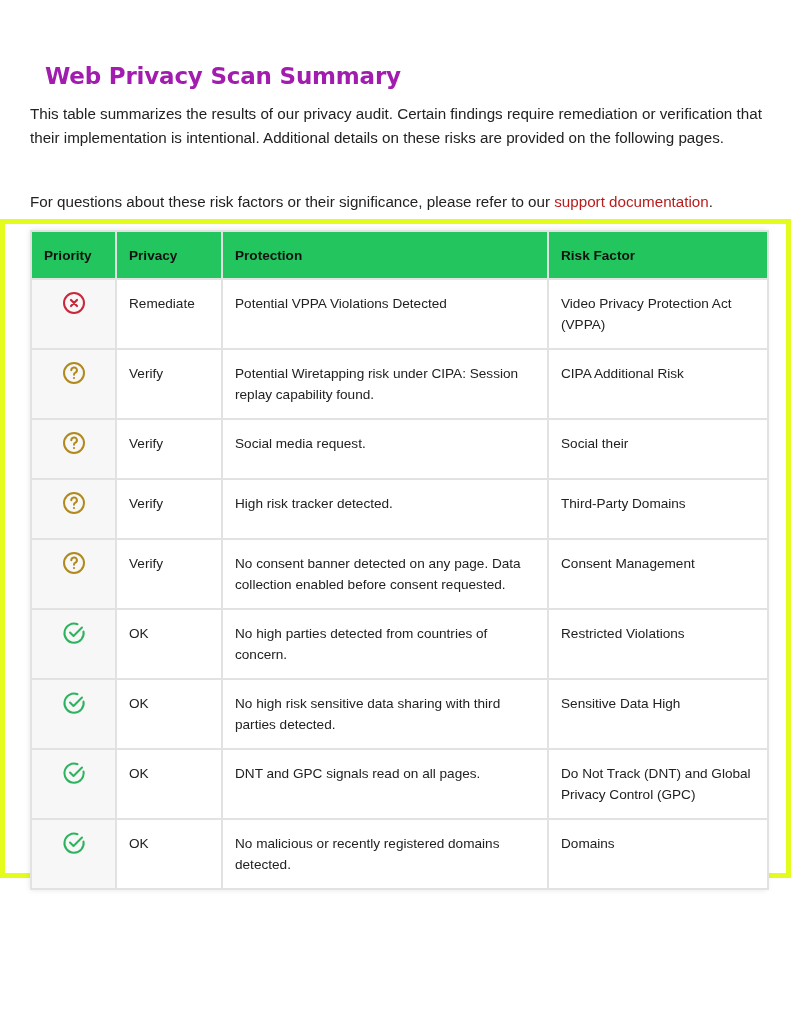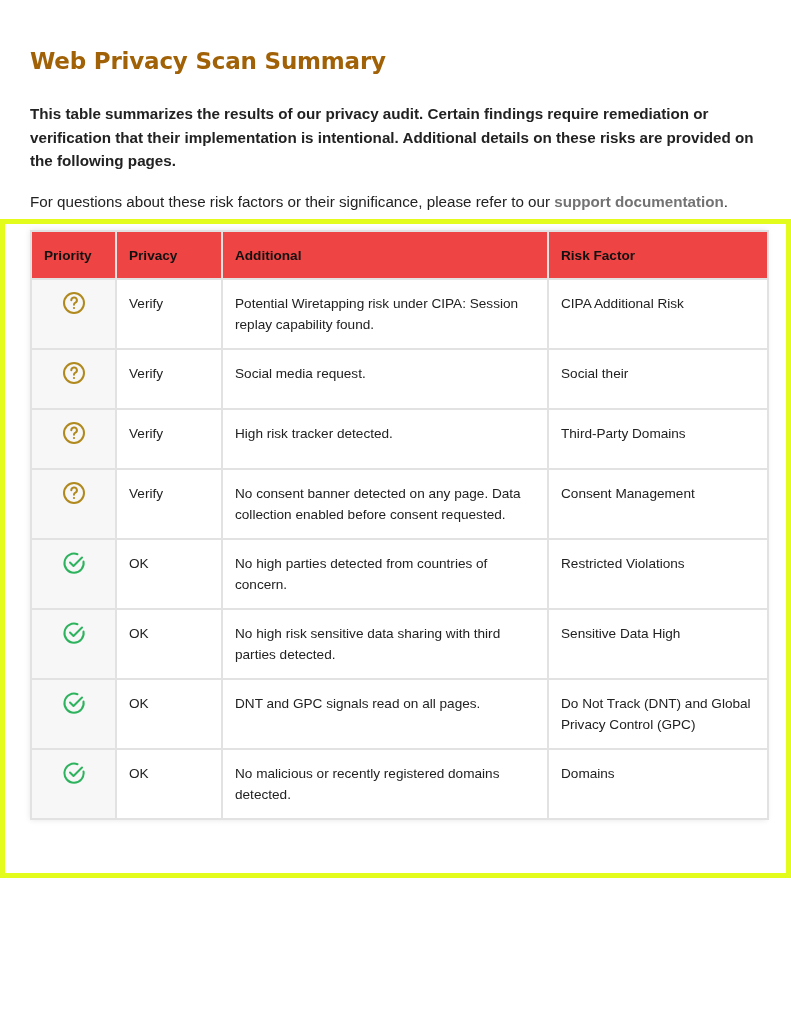--- a/index.html
+++ b/index.html
@@ -12,52 +12,51 @@
       height: 1024px;
       position: relative;
       overflow: hidden;
       font-family: "Liberation Sans", sans-serif;
       color: #222222;
     }
     .title {
       position: absolute;
       left: 30px;
       top: 48px;
-      margin: 0;
+      margin: 15px;
       font-family: "DejaVu Sans", sans-serif;
       font-weight: bold;
       font-size: 23px;
-      color: #a16207;
+      color: #a21caf;
       letter-spacing: -0.2px;
     }
     .intro {
       position: absolute;
       left: 30px;
       top: 102px;
       width: 740px;
       margin: 0;
       font-size: 15.2px;
       line-height: 23.5px;
       color: #222222;
-      font-weight: bold;
     }
     .questions {
       position: absolute;
       left: 30px;
       top: 190px;
       width: 745px;
       margin: 0;
       font-size: 15.2px;
       line-height: 23.5px;
       color: #222222;
       white-space: nowrap;
     }
     .questions a {
-      color: #737373;
-      font-weight: bold;
+      color: #b91c1c;
+      font-weight: normal;
       text-decoration: none;
     }
     .highlight-frame {
       position: absolute;
       left: 0px;
       top: 219px;
       width: 781px;
       height: 649px;
       border: 5px solid #e3fc1c;
       background: #ffffff;
@@ -77,21 +76,21 @@
       color: #222222;
     }
     th, td {
       border: 2px solid #e2e2e2;
       text-align: left;
       vertical-align: top;
       padding: 0 12px;
       line-height: 21px;
     }
     th {
-      background: #ef4444;
+      background: #22c55e;
       font-weight: bold;
       height: 46px;
       vertical-align: middle;
       color: #111111;
     }
     td {
       background: #ffffff;
       padding-top: 13px;
       padding-bottom: 12px;
     }
@@ -132,26 +131,39 @@
     <colgroup>
       <col class="c1">
         <col class="c2">
         <col class="c3">
         <col class="c4">
     </colgroup>
     <thead>
       <tr>
         <th>Priority</th>
         <th>Privacy</th>
-        <th>Additional</th>
+        <th>Protection</th>
         <th>Risk Factor</th>
       </tr>
     </thead>
     <tbody>
 
+      <tr class="h2">
+        <td class="priority">
+          <span class="icon">
+            <svg viewBox="0 0 24 24">
+                <circle cx="12" cy="12" r="10" fill="none" stroke="#c8283a" stroke-width="2"></circle>
+                <path d="M9 9 L15 15 M15 9 L9 15" stroke="#c8283a" stroke-width="2.2" stroke-linecap="round"></path>
+              </svg>
+          </span>
+        </td>
+        <td>Remediate</td>
+        <td>Potential VPPA Violations Detected</td>
+        <td>Video Privacy Protection Act (VPPA)</td>
+      </tr>
 
       <tr class="h2">
         <td class="priority">
           <span class="icon">
             <svg viewBox="0 0 24 24">
                 <circle cx="12" cy="12" r="10" fill="none" stroke="#b08a1e" stroke-width="2"></circle>
                 <path d="M9.3 9.3 a2.8 2.8 0 1 1 3.8 2.6 c-0.8 0.4 -1.1 0.9 -1.1 1.8" fill="none" stroke="#b08a1e" stroke-width="2" stroke-linecap="round"></path>
                 <circle cx="12" cy="17" r="1.1" fill="#b08a1e"></circle>
               </svg>
           </span>

